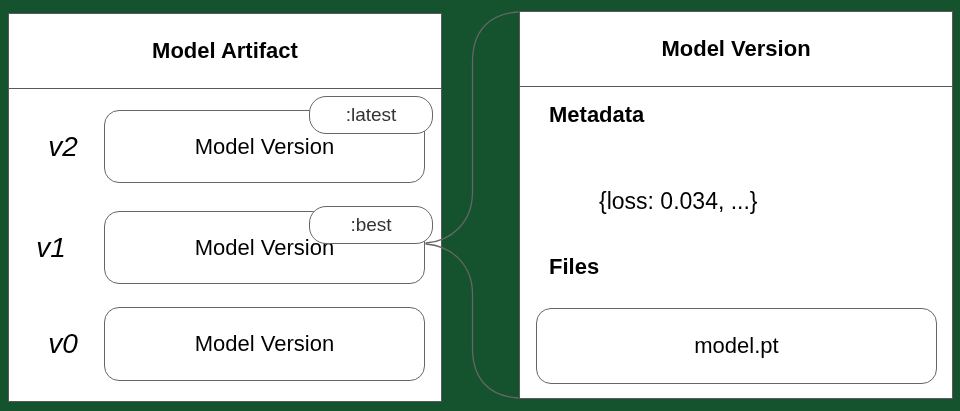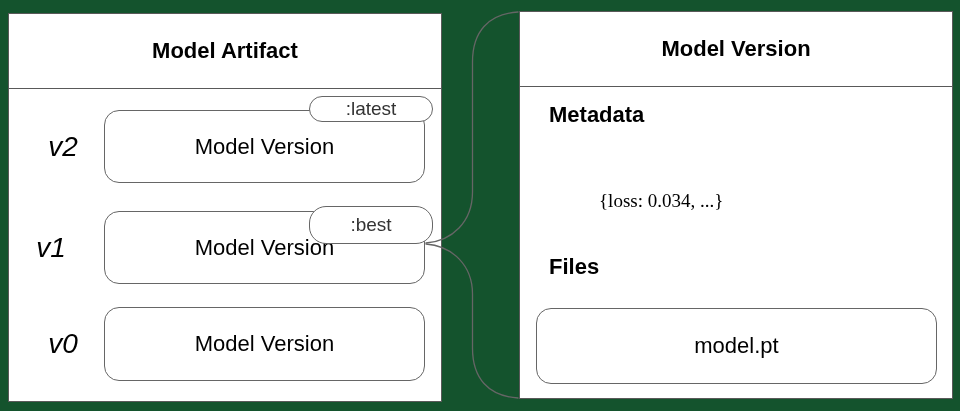--- a/index.html
+++ b/index.html
@@ -71,22 +71,22 @@
     z-index: 2;
   }
   .section-heading {
     position: absolute;
     font-size: 22px;
     font-weight: bold;
     line-height: 26px;
   }
   .mono-value {
     position: absolute;
-    font-family: Liberation Serif, serif;
-    font-size: 19px;
+    font-family: Liberation Sans, sans-serif;
+    font-size: 23px;
     line-height: 28px;
     white-space: pre;
   }
   .file-box {
     position: absolute;
     box-sizing: border-box;
     border: 1.3px solid #666666;
     border-radius: 15px;
     background: #ffffff;
     display: flex;
@@ -106,21 +106,21 @@
 </head>
 <body>
 
 <div class="stage">
 
   <section class="panel panel-left">
     <div class="panel-header">Model Artifact</div>
 
     <div class="vrow-label" style="left:24px; top:96px; height:73px;">v2</div>
     <div class="vbox" style="left:95px; top:96px; width:321px; height:73px;">Model Version</div>
-    <div class="tag" style="left:300px; top:82px; width:124px; height:26px;">:latest</div>
+    <div class="tag" style="left:300px; top:82px; width:124px; height:38px;">:latest</div>
 
     <div class="vrow-label" style="left:12px; top:197px; height:73px;">v1</div>
     <div class="vbox" style="left:95px; top:197px; width:321px; height:73px;">Model Version</div>
     <div class="tag" style="left:300px; top:181px; width:124px; height:38px;margin-top:11px;">:best</div>
 
     <div class="vrow-label" style="left:24px; top:293px; height:74px;">v0</div>
     <div class="vbox" style="left:95px; top:293px; width:321px; height:74px;">Model Version</div>
   </section>
 
   <svg class="brace-svg" viewBox="0 0 960 411" aria-hidden="true">

